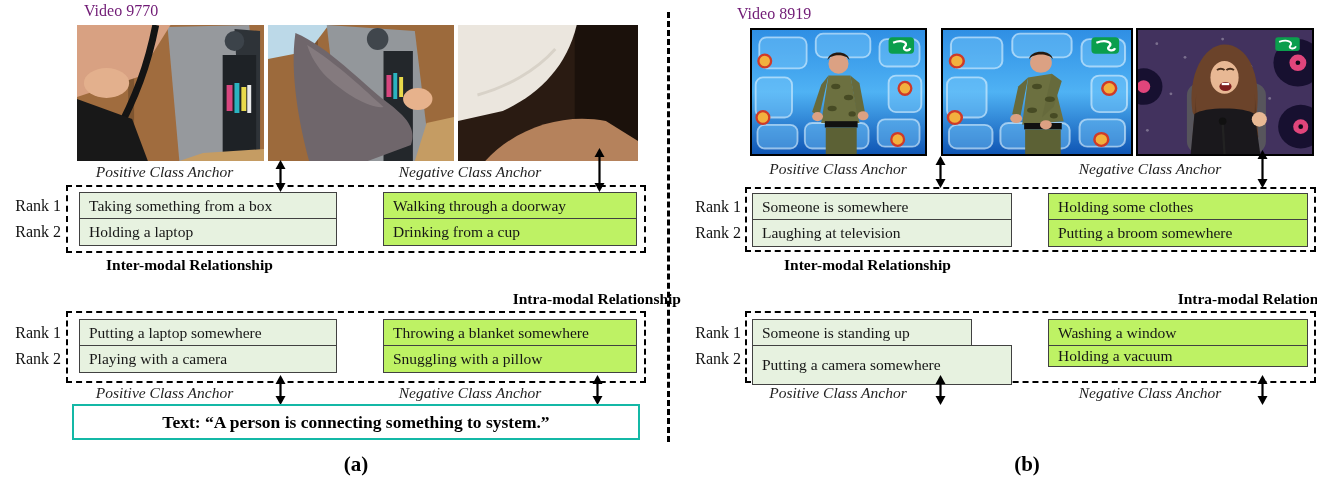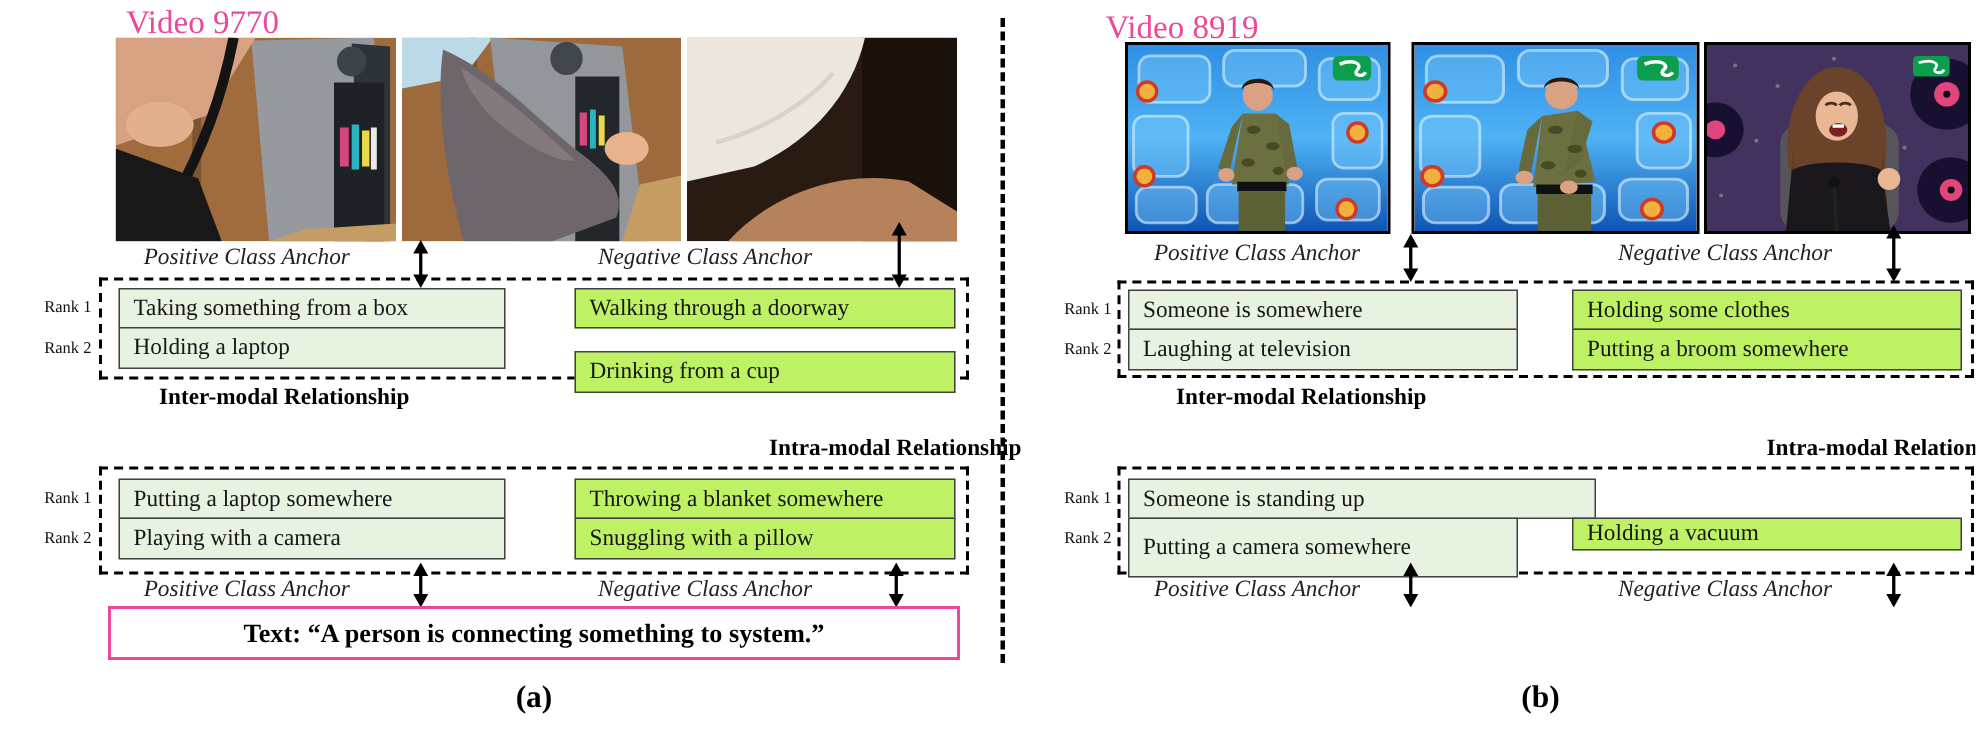--- a/index.html
+++ b/index.html
@@ -1,36 +1,36 @@
 <!DOCTYPE html>
 <html><head>
 <meta charset="utf-8">
 <style>
   html,body{margin:0;padding:0;background:#ffffff;}
   #fig{position:relative;width:1317px;height:486px;background:#ffffff;
        font-family:"Liberation Serif",serif;color:#111;overflow:hidden;}
   .abs{position:absolute;}
-  .video-label{font-size:22px;color:#ec4899;}
+  .video-label{font-size:16px;color:#701a75;}
   .frame{position:absolute;overflow:hidden;}
   .frame svg{display:block;width:100%;height:100%;}
   .frame.bordered{border:2px solid #000;box-sizing:border-box;}
   .anchor-label{position:absolute;font-style:italic;font-size:15.5px;color:#222;
                 text-align:center;white-space:nowrap;}
   .dashedbox{position:absolute;border:2px dashed #000;box-sizing:border-box;}
   .cell{position:absolute;display:flex;align-items:center;box-sizing:border-box;
         border:1.5px solid #414141;padding:0 0 0 9px;font-size:15.5px;color:#161616;
         white-space:nowrap;overflow:hidden;}
   .cell.pos{background:#e7f2e0;}
   .cell.neg{background:#bef264;}
-  .rank-label{position:absolute;font-size:11px;text-align:right;color:#111;
+  .rank-label{position:absolute;font-size:16px;text-align:right;color:#111;
               white-space:nowrap;}
   .rel-label{position:absolute;font-weight:bold;font-size:15.5px;color:#000;
              white-space:nowrap;margin-left:36px;}
   .arrow{position:absolute;}
-  .query-box{position:absolute;border:2px solid #ec4899;box-sizing:border-box;
+  .query-box{position:absolute;border:2px solid #14b8a6;box-sizing:border-box;
              display:flex;align-items:center;justify-content:center;
              font-weight:bold;font-size:17.5px;color:#000;white-space:pre;}
   .caption{position:absolute;font-weight:bold;font-size:21px;text-align:center;color:#000;}
   .separator{position:absolute;border-left:3px dashed #000;}
 </style>
 </head>
 <body>
 
 <div id="fig">
 
@@ -94,21 +94,21 @@
     <polygon points="6.5,0 1.5,9 11.5,9" fill="#000"></polygon>
     <polygon points="6.5,44 1.5,35 11.5,35" fill="#000"></polygon>
   </svg>
 
   <div class="dashedbox" style="left:66px;top:185px;width:580px;height:68px;"></div>
   <div class="rank-label" style="left:0px;top:192px;width:61px;line-height:27px;">Rank 1</div>
   <div class="rank-label" style="left:0px;top:218px;width:61px;line-height:28px;">Rank 2</div>
   <div class="cell pos" style="left:79px;top:192px;width:258px;height:27px;">Taking something from a box</div>
   <div class="cell pos" style="left:79px;top:218px;width:258px;height:28px;">Holding a laptop</div>
   <div class="cell neg" style="left:383px;top:192px;width:254px;height:27px;">Walking through a doorway</div>
-  <div class="cell neg" style="left:383px;top:234px;width:254px;height:28px;">Drinking from a cup</div>
+  <div class="cell neg" style="left:383px;top:218px;width:254px;height:28px;">Drinking from a cup</div>
   <div class="rel-label" style="left:70px;top:256px;">Inter-modal Relationship</div>
 
   <div class="rel-label" style="left:400px;top:290px;width:245px;text-align:right;">Intra-modal Relationship</div>
   <div class="dashedbox" style="left:66px;top:311px;width:580px;height:72px;"></div>
   <div class="rank-label" style="left:0px;top:319px;width:61px;line-height:27px;">Rank 1</div>
   <div class="rank-label" style="left:0px;top:345px;width:61px;line-height:28px;">Rank 2</div>
   <div class="cell pos" style="left:79px;top:319px;width:258px;height:27px;">Putting a laptop somewhere</div>
   <div class="cell pos" style="left:79px;top:345px;width:258px;height:28px;">Playing with a camera</div>
   <div class="cell neg" style="left:383px;top:319px;width:254px;height:27px;">Throwing a blanket somewhere</div>
   <div class="cell neg" style="left:383px;top:345px;width:254px;height:28px;">Snuggling with a pillow</div>
@@ -285,22 +285,23 @@
   <div class="cell pos" style="left:752px;top:193px;width:260px;height:27px;">Someone is somewhere</div>
   <div class="cell pos" style="left:752px;top:219px;width:260px;height:28px;">Laughing at television</div>
   <div class="cell neg" style="left:1048px;top:193px;width:260px;height:27px;">Holding some clothes</div>
   <div class="cell neg" style="left:1048px;top:219px;width:260px;height:28px;">Putting a broom somewhere</div>
   <div class="rel-label" style="left:748px;top:256px;">Inter-modal Relationship</div>
 
   <div class="rel-label" style="left:1065px;top:290px;width:245px;text-align:right;">Intra-modal Relationship</div>
   <div class="dashedbox" style="left:745px;top:311px;width:571px;height:72px;"></div>
   <div class="rank-label" style="left:680px;top:319px;width:61px;line-height:27px;">Rank 1</div>
   <div class="rank-label" style="left:680px;top:345px;width:61px;line-height:28px;">Rank 2</div>
-  <div class="cell pos" style="left:752px;top:319px;width:312px;height:27px;">Someone is standing up</div>
+  <div class="cell pos" style="left:752px;top:319px;width:220px;height:27px;">Someone is standing up</div>
   <div class="cell pos" style="left:752px;top:345px;width:260px;height:40px;">Putting a camera somewhere</div>
+  <div class="cell neg" style="left:1048px;top:319px;width:260px;height:27px;">Washing a window</div>
   <div class="cell neg" style="left:1048px;top:345px;width:260px;height:22px;">Holding a vacuum</div>
 
   <div class="anchor-label" style="left:753px;top:384px;width:170px;">Positive Class Anchor</div>
   <div class="anchor-label" style="left:1065px;top:384px;width:170px;">Negative Class Anchor</div>
   <svg class="arrow" style="left:934px;top:375px;" width="13" height="30">
     <line x1="6.5" y1="3" x2="6.5" y2="27" stroke="#000" stroke-width="2.2"></line>
     <polygon points="6.5,0 1.5,9 11.5,9" fill="#000"></polygon>
     <polygon points="6.5,30 1.5,21 11.5,21" fill="#000"></polygon>
   </svg>
   <svg class="arrow" style="left:1256px;top:375px;" width="13" height="30">

